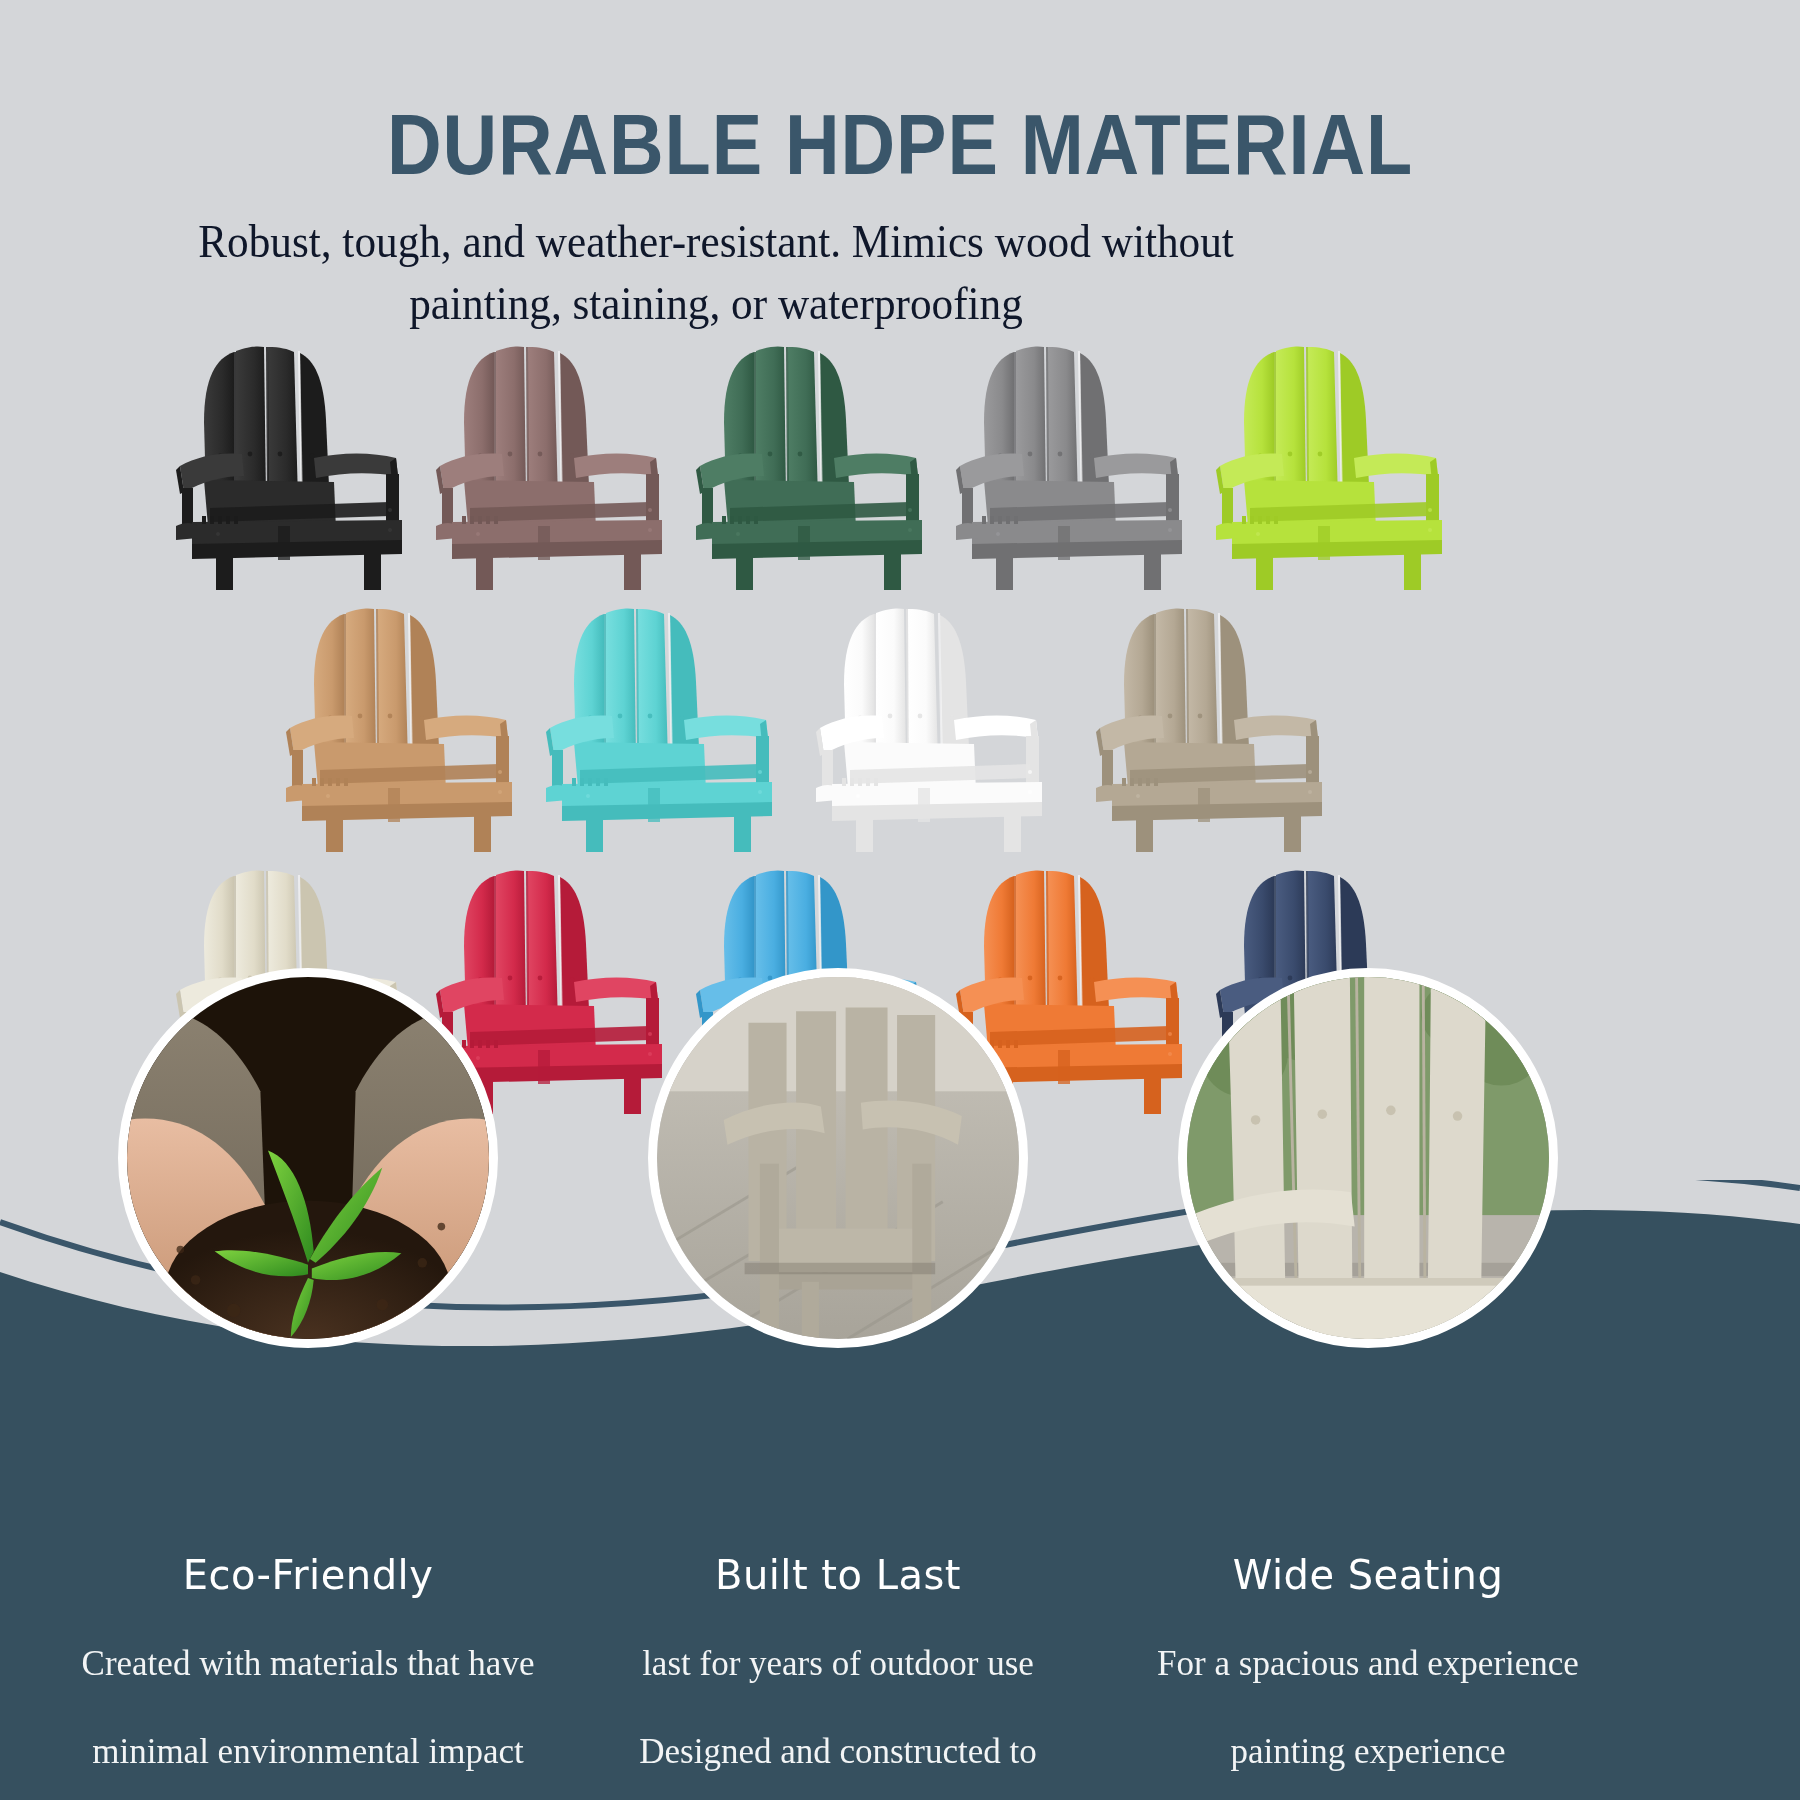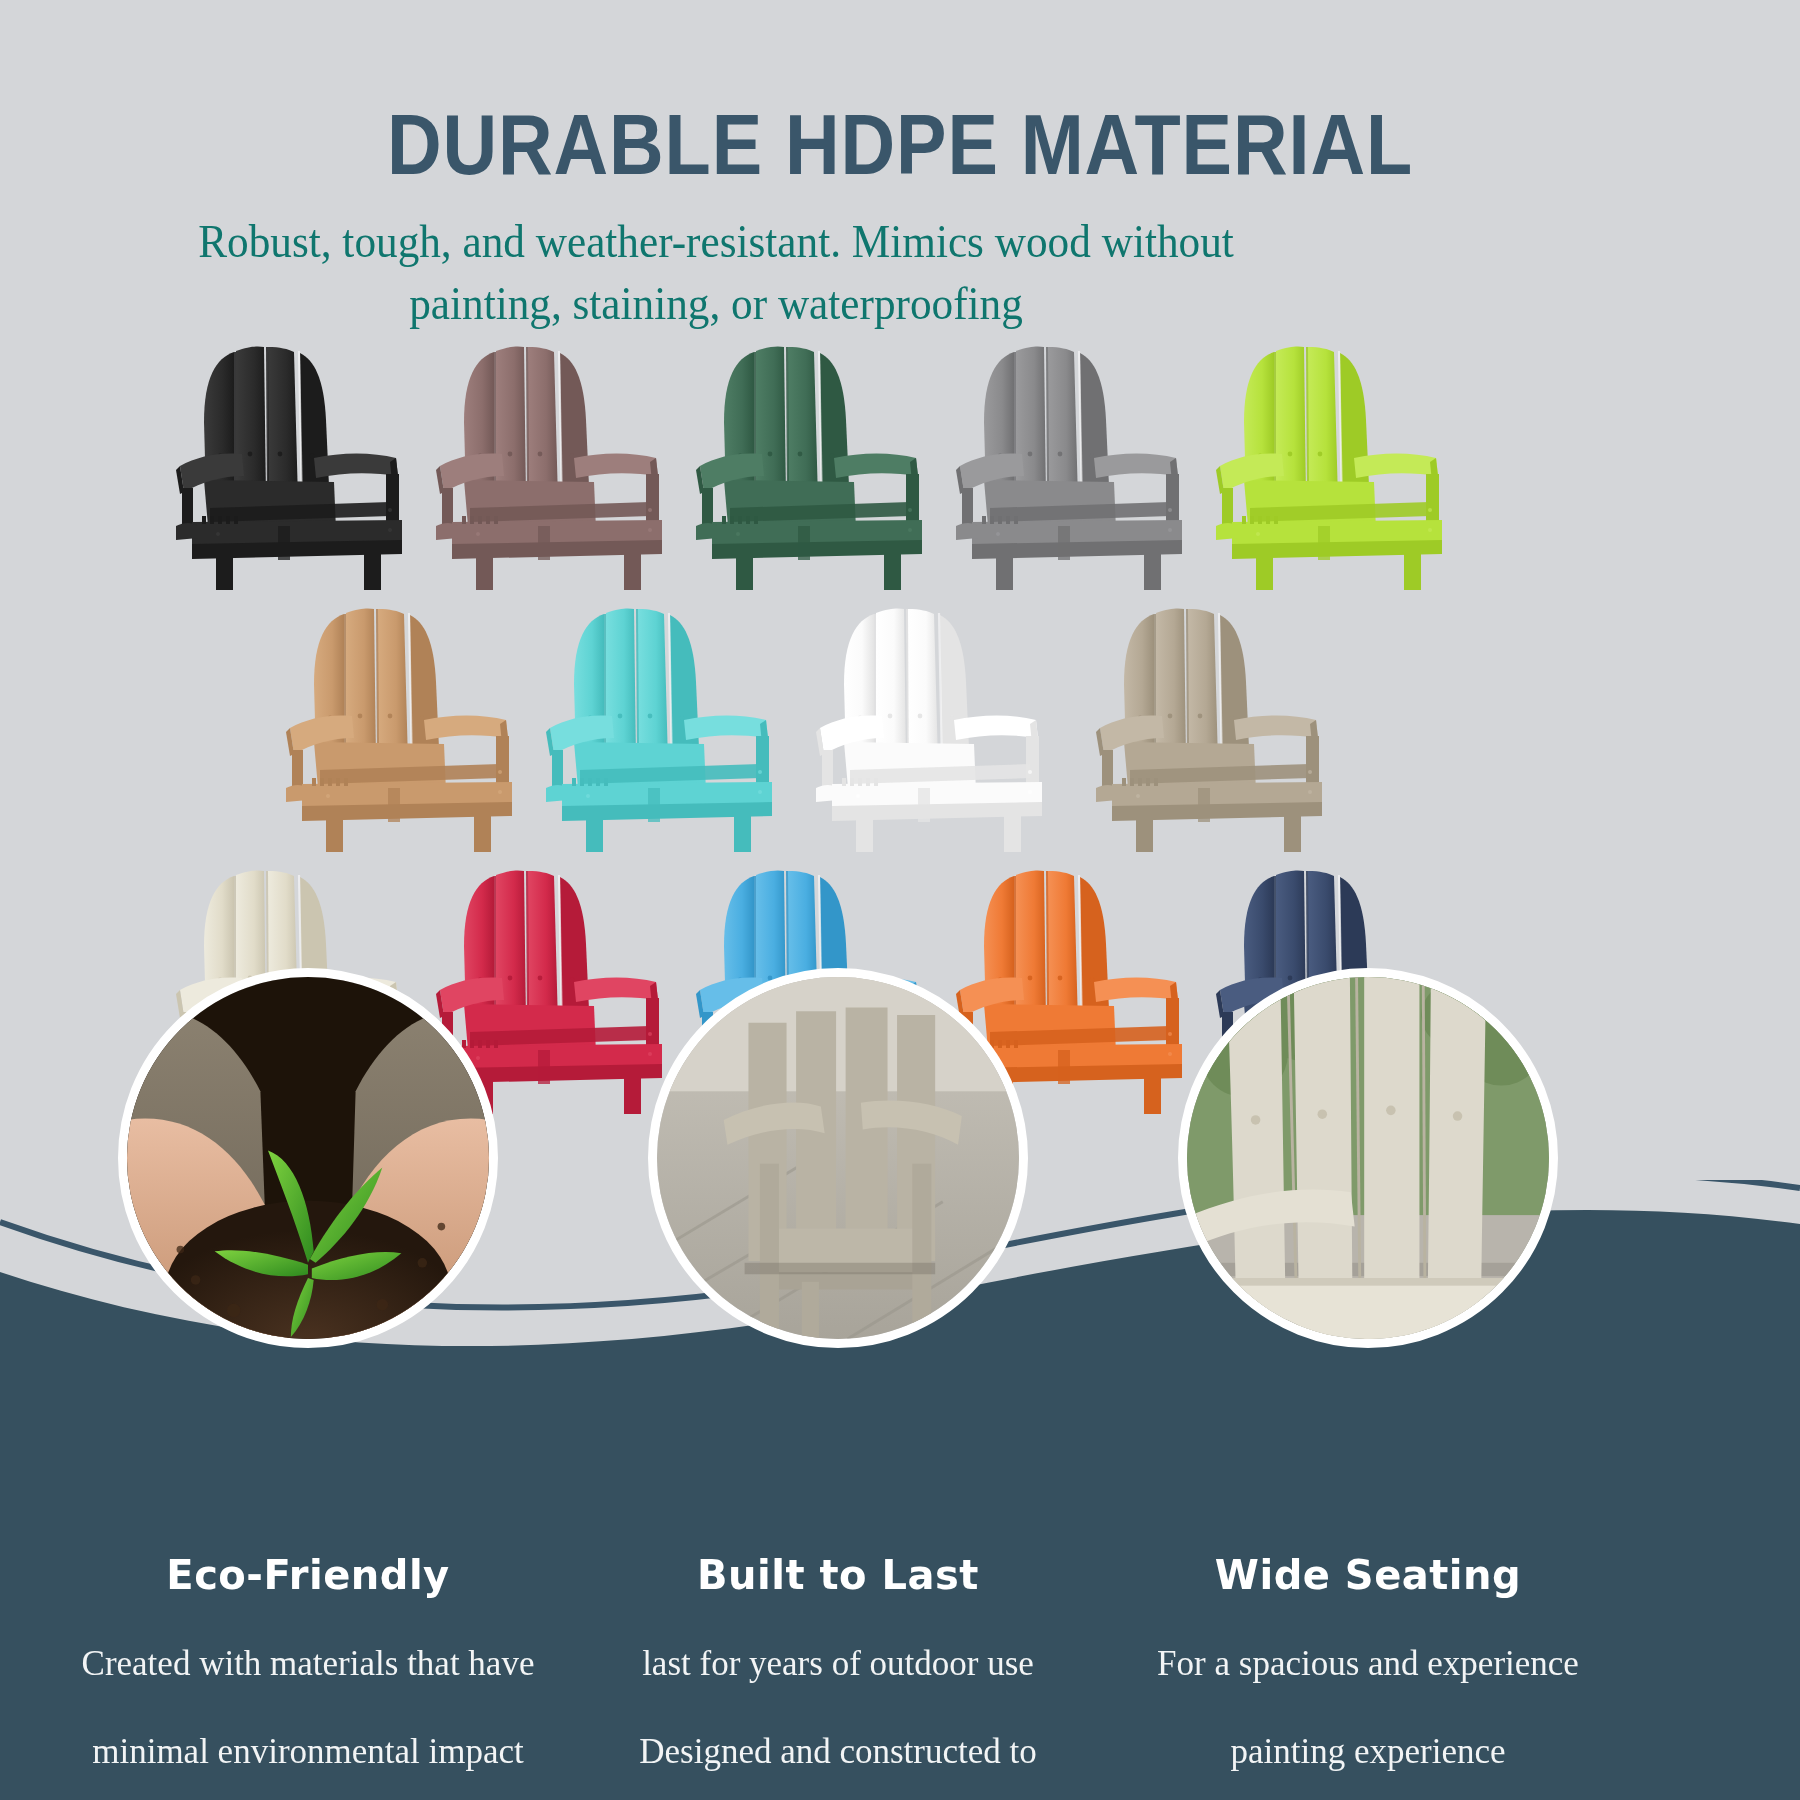--- a/index.html
+++ b/index.html
@@ -27,21 +27,21 @@
     transform:scaleX(.88);
     white-space:nowrap;
   }
 
   #subtitle{
     position:absolute;left:50%;top:210px;transform:translateX(-50%);
     width:1300px;text-align:center;
     font-family:"Liberation Serif",serif;
     font-size:47px;
     line-height:62px;
-    color:#0f766e;
+    color:#0f172a;
   }
   #subtitle span{display:block;}
   #subtitle .l{transform:scaleX(.92);display:block;}
 
   
   #chair-grid{
     position:absolute;left:0;top:330px;width:1800px;height:830px;
   }
   .chair-row{position:absolute;left:0;width:1800px;height:262px;}
   .chair-cell{position:absolute;width:250px;height:262px;}
@@ -67,21 +67,21 @@
   }
   .circle .inner{position:absolute;left:0;top:0;width:100%;height:100%;}
   .circle svg{width:100%;height:100%;display:block;}
 
   
   .feature-caption{
     position:absolute;width:520px;text-align:center;color:#ffffff;
   }
   .feature-title{
     font-family:"DejaVu Sans",sans-serif;
-    font-weight:700;font-size:40px;letter-spacing:.5px;
+    font-weight:400;font-size:40px;letter-spacing:.5px;
     margin-bottom:14px;
   }
   .feature-desc{
     font-family:"Liberation Serif",serif;
     font-size:35px;line-height:45px;color:#f2f4f5;
   }
   .feature-desc span{display:block;margin-top:43px;}
 </style>
 </head>
 <body style="background: rgb(212, 214, 217);">

